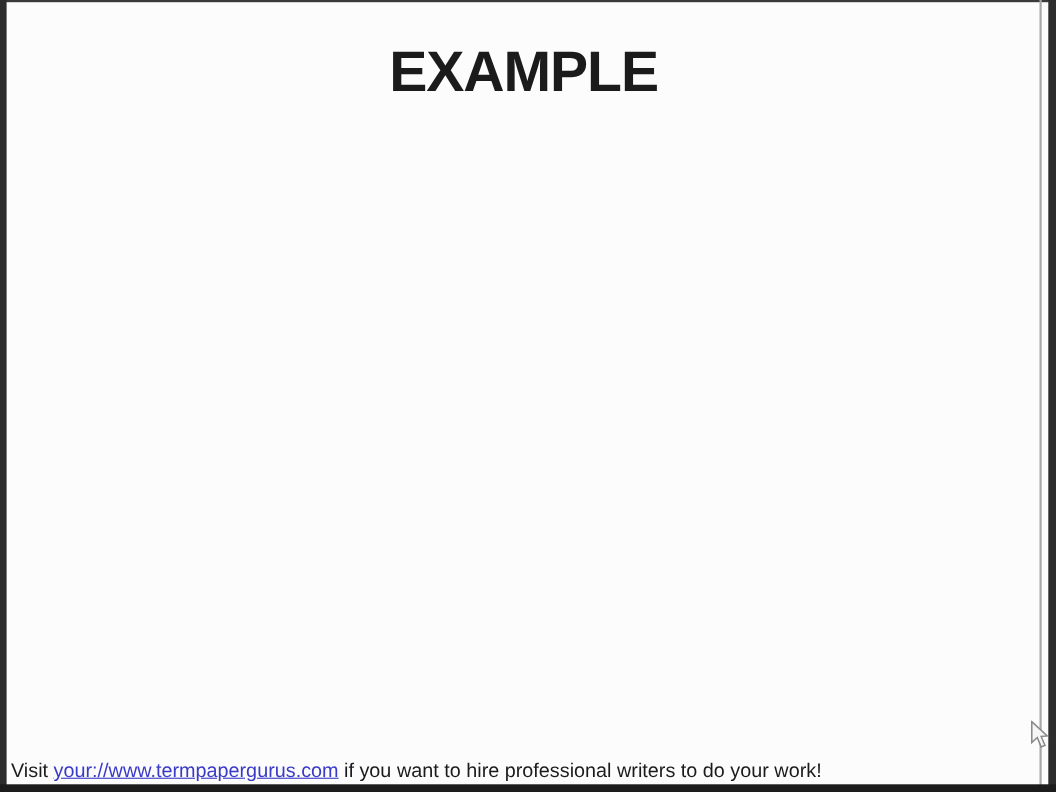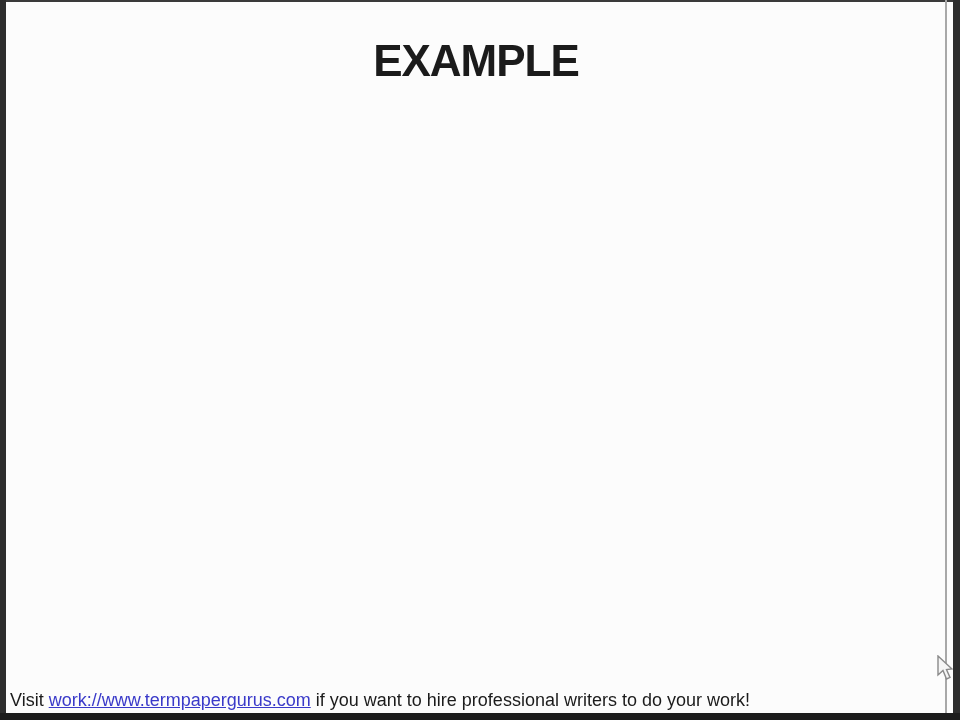--- a/index.html
+++ b/index.html
@@ -42,21 +42,21 @@
     background: #1c1c1c;
   }
   
   .title {
     position: absolute;
     top: 36px;
     left: 0;
     width: 952px;
     margin: 0;
     text-align: center;
-    font-size: 44px;
+    font-size: 52px;
     font-weight: 700;
     letter-spacing: -1px;
     color: #1b1b1b;
   }
   
   .citation {
     position: absolute;
     top: 284px;
     left: 0;
     width: 922px;
@@ -100,19 +100,19 @@
 
   <div class="frame-top"></div>
   <div class="frame-grayline"></div>
   <div class="frame-left"></div>
   <div class="frame-right"></div>
   <div class="frame-bottom"></div>
 
   <h1 class="title">EXAMPLE</h1>
 
 
-  <div class="footer"><span>Visit </span><a class="link" href="#">work://www.termpapergurus.com</a><span> if you want to hire professional writers to do your work!</span></div>
+  <div class="footer"><span>Visit </span><a class="link" href="#">your://www.termpapergurus.com</a><span> if you want to hire professional writers to do your work!</span></div>
 
   <svg class="cursor" viewBox="0 0 17 27">
     <path d="M2 1 L2 20 L7 15.5 L10.5 24 L14 22.5 L10.5 14.5 L16 14 Z" fill="#f5f5f5" stroke="#8a8a8a" stroke-width="1.4"></path>
   </svg>
 
 </div>
 
 </body></html>

